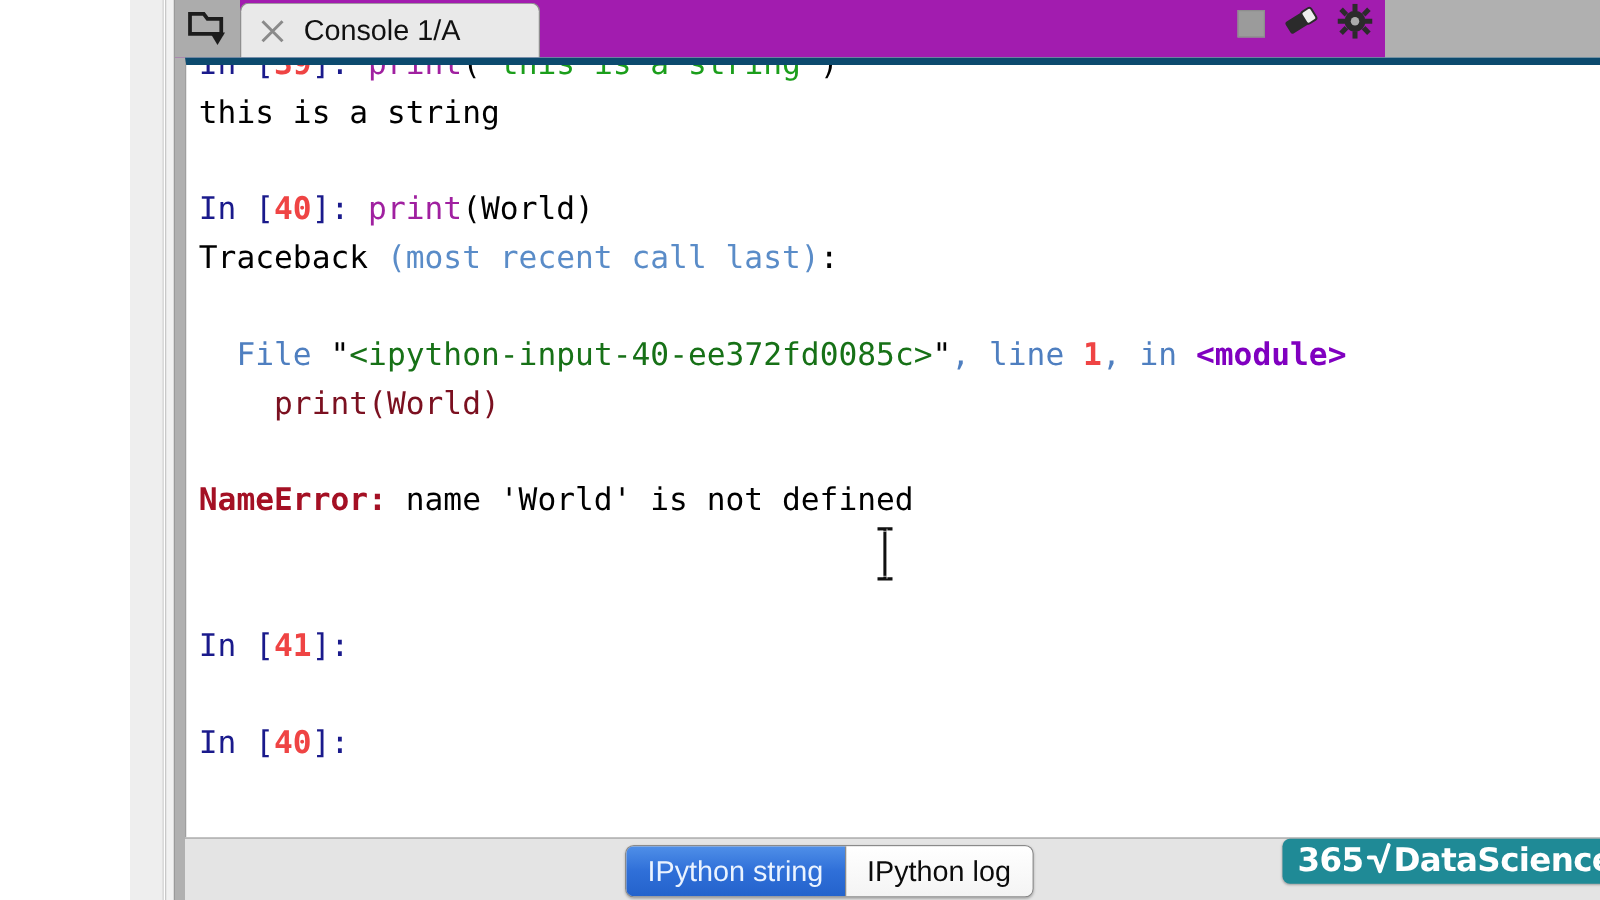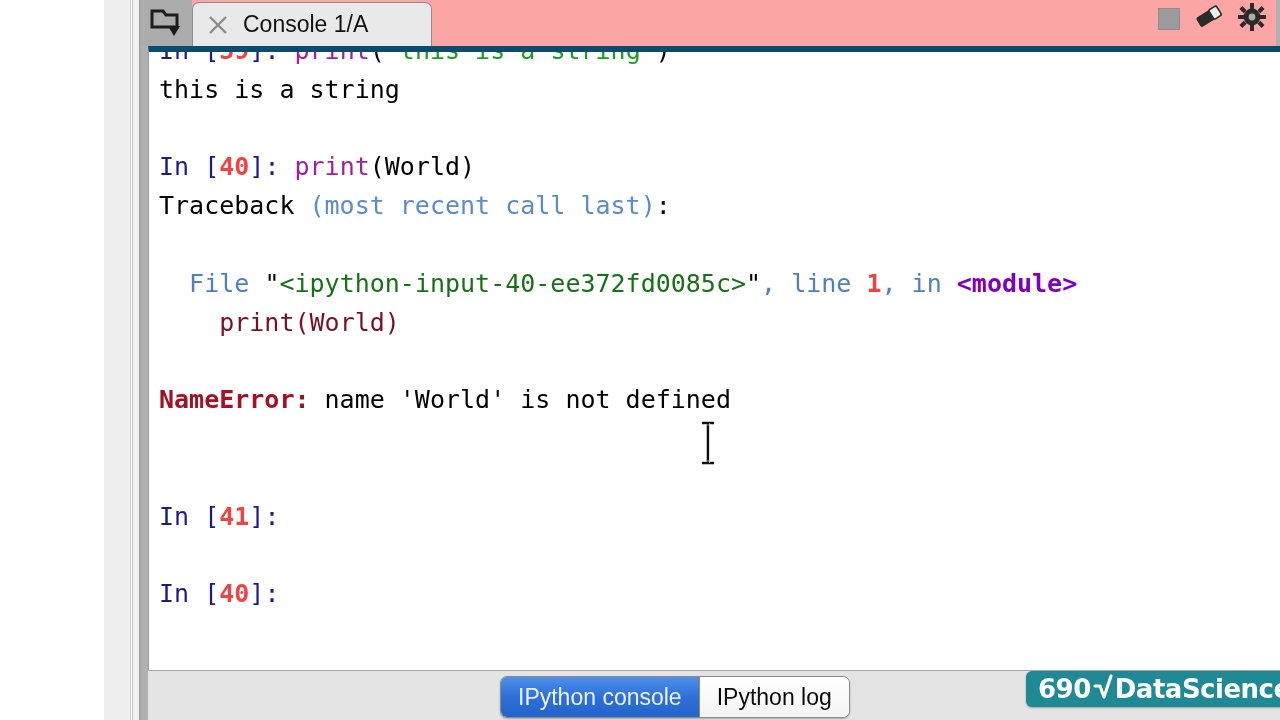--- a/index.html
+++ b/index.html
@@ -39,22 +39,22 @@
   
   .pane {
     position: absolute; left: 140px; top: 0;
     width: 1140px; height: 720px;
     background: #b0b0b0;
   }
 
   
   .tabbar {
     position: absolute; left: 0; top: 0;
-    width: 1136px; height: 46px;
-    background: #fca5a5;
+    width: 968px; height: 46px;
+    background: #a21caf;
     display: flex; align-items: flex-end;
   }
   .browse-btn {
     width: 52px; height: 46px;
     display: flex; align-items: center; justify-content: center;
     background: #acacac;
   }
   .folder-icon { display: block; }
 
   .tab {
@@ -266,25 +266,25 @@
 
     <svg class="ibeam" viewBox="0 0 16 44">
       <path d="M2 2 h12 M8 2 v40 M2 42 h12" stroke="#101010" stroke-width="2.6" fill="none"></path>
       <path d="M4 4 h8 M9.6 2 v40 M4 40 h8" stroke="#ffffff" stroke-width="1" fill="none" opacity="0.55"></path>
     </svg>
 
     <div class="pane-bottom"></div>
   </div>
 
   <div class="bottom-tabs" id="bottom-tabs">
-      <div class="btab sel">IPython console</div>
+      <div class="btab sel">IPython string</div>
       <div class="btab unsel">IPython log</div>
     </div>
 
   <div class="logo">
-    <span class="logo-365">690</span>
+    <span class="logo-365">365</span>
     <svg class="logo-rad" width="20" height="26" viewBox="0 0 20 26">
       <path d="M2 12 L7 12 L11 23 L18 2" stroke="#ffffff" stroke-width="3.1" fill="none" stroke-linecap="round" stroke-linejoin="round"></path>
     </svg>
     <span class="logo-ds">DataScience</span>
   </div>
 
 </div>
 
 </body></html>

